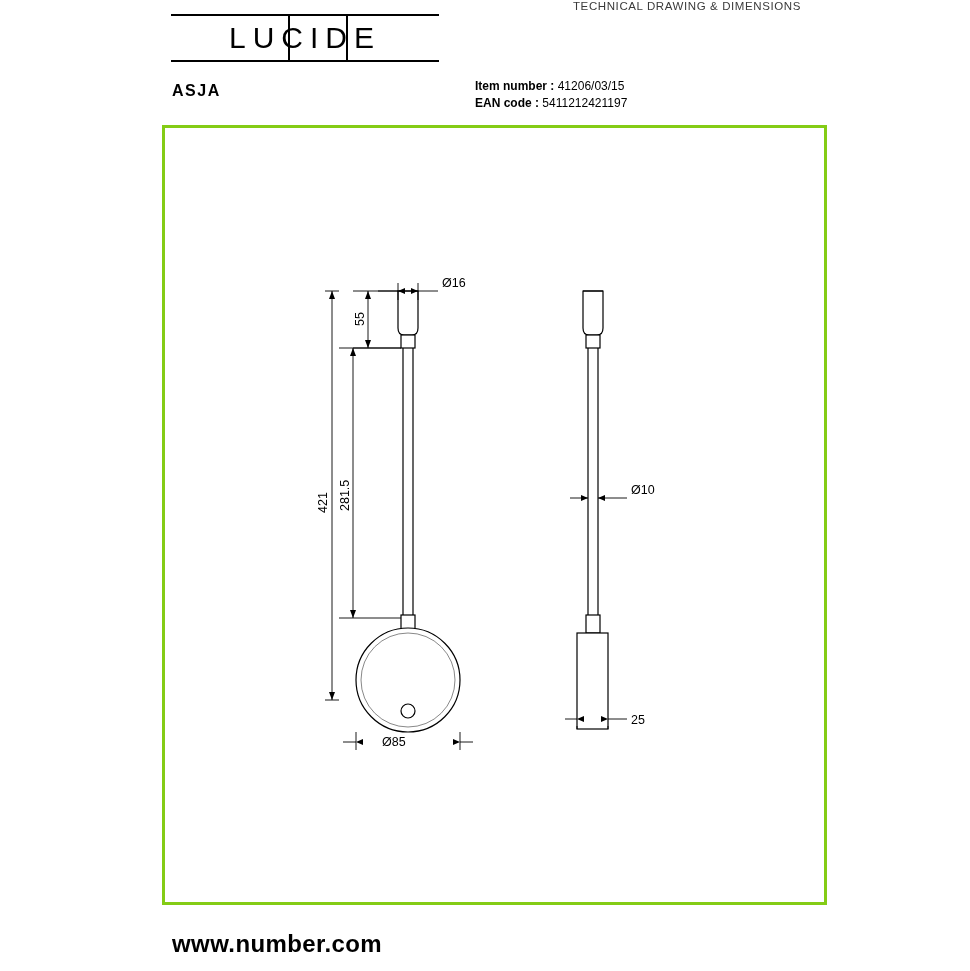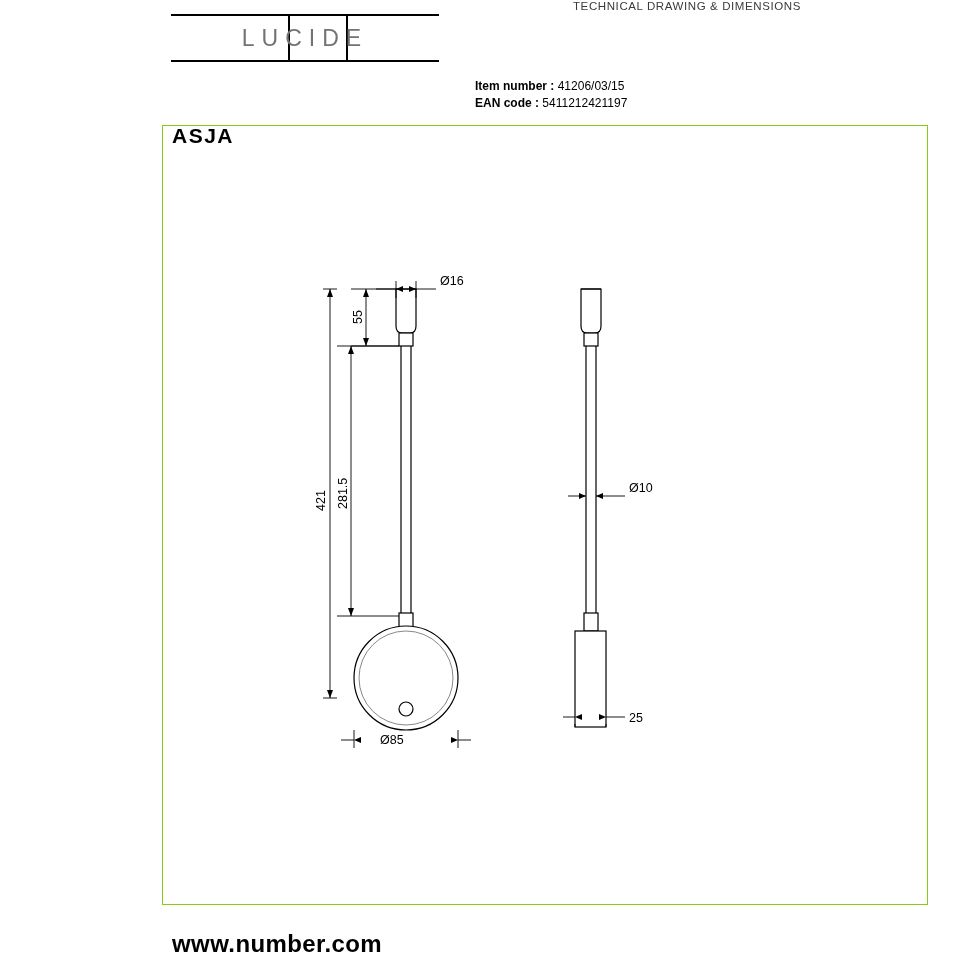--- a/index.html
+++ b/index.html
@@ -32,24 +32,24 @@
   }
   .logo-text {
     position: absolute;
     left: 0;
     top: 0;
     width: 268px;
     height: 48px;
     line-height: 48px;
     text-align: center;
     font-family: "Liberation Sans", sans-serif;
-    font-size: 23px;
+    font-size: 30px;
     font-weight: 400;
     letter-spacing: 7px;
-    color: #737373;
+    color: #000000;
   }
   .logo-line-top {
     position: absolute;
     left: 0;
     top: 0;
     width: 268px;
     height: 2px;
     background: #000;
   }
   .logo-line-bottom {
@@ -83,43 +83,42 @@
     top: 0;
     font-size: 11.5px;
     letter-spacing: 0.6px;
     color: #3a3a3a;
   }
 
   .product-name {
     position: absolute;
     left: 172px;
     top: 82px;
-    font-size: 21px;
+    font-size: 16px;
     font-weight: bold;
     letter-spacing: 1.5px;
-    margin-top: 42px;
   }
 
   .item-block {
     position: absolute;
     left: 475px;
     top: 78px;
     font-size: 12px;
     line-height: 17px;
   }
   .item-block b { font-weight: bold; }
 
   
   .frame {
     position: absolute;
     left: 162px;
     top: 125px;
-    width: 766px;
+    width: 665px;
     height: 780px;
-    border: 1px solid #84cc16;
+    border: 3px solid #84cc16;
     box-sizing: border-box;
   }
 
   .drawing {
     position: absolute;
     left: 0;
     top: 0;
     width: 646px;
     height: 780px;
   }

